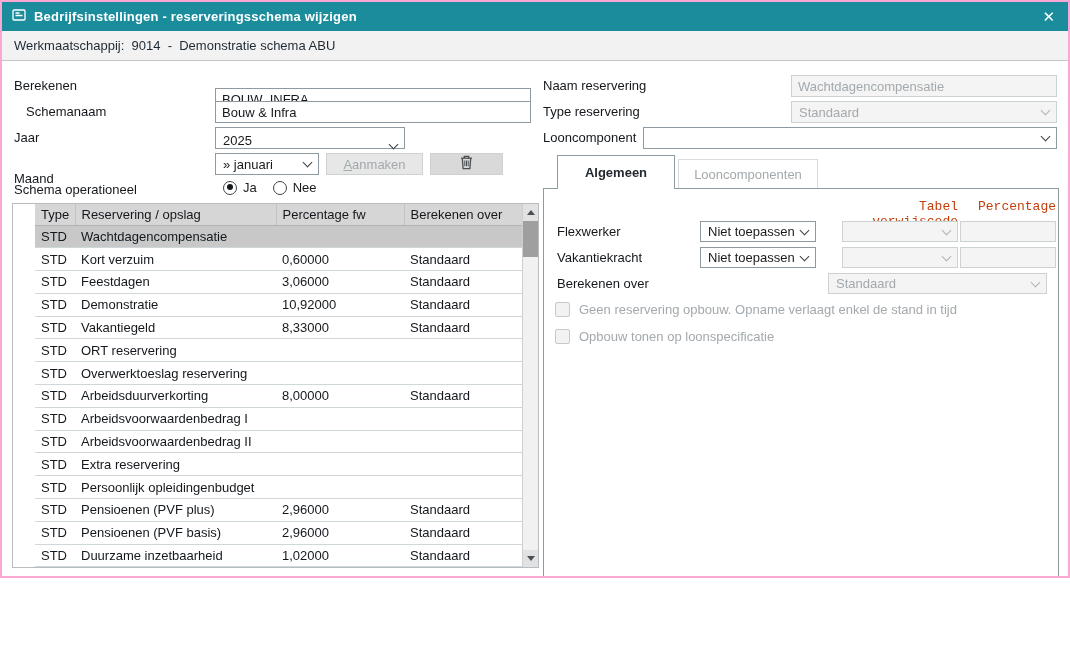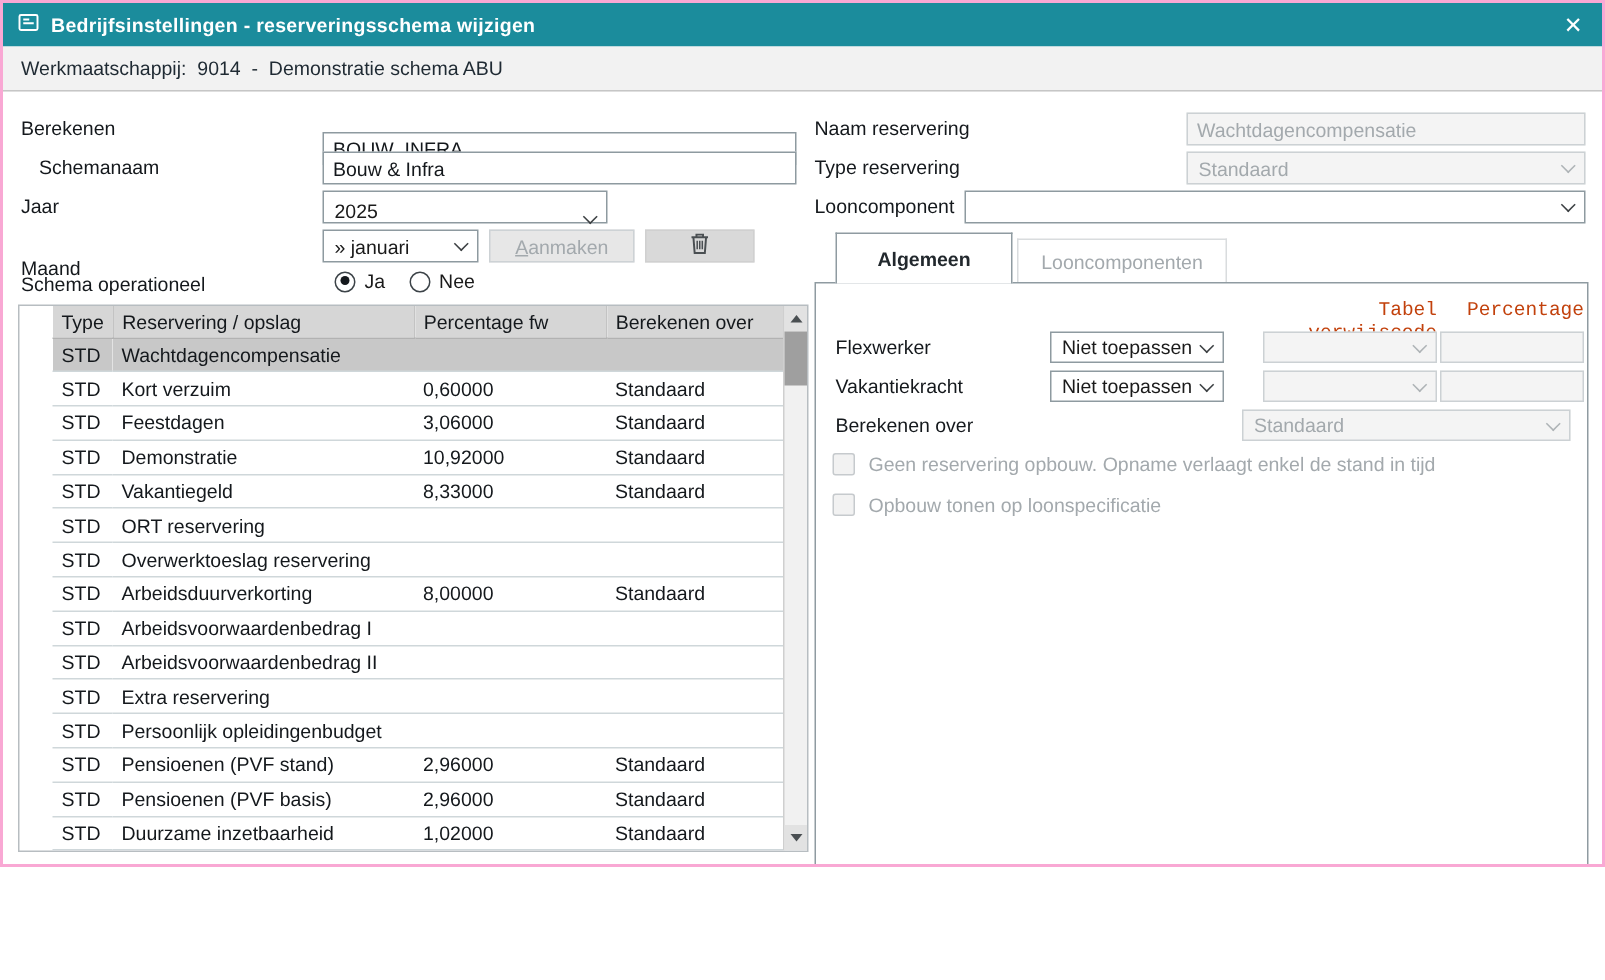--- a/index.html
+++ b/index.html
@@ -228,21 +228,21 @@
             <td class="w-over"></td>
           </tr>
           <tr>
             <td class="w-type">STD</td>
             <td class="w-name">Persoonlijk opleidingenbudget</td>
             <td class="w-pct"></td>
             <td class="w-over"></td>
           </tr>
           <tr>
             <td class="w-type">STD</td>
-            <td class="w-name">Pensioenen (PVF stand)</td>
+            <td class="w-name">Pensioenen (PVF plus)</td>
             <td class="w-pct">2,96000</td>
             <td class="w-over">Standaard</td>
           </tr>
           <tr>
             <td class="w-type">STD</td>
             <td class="w-name">Pensioenen (PVF basis)</td>
             <td class="w-pct">2,96000</td>
             <td class="w-over">Standaard</td>
           </tr>
           <tr>

